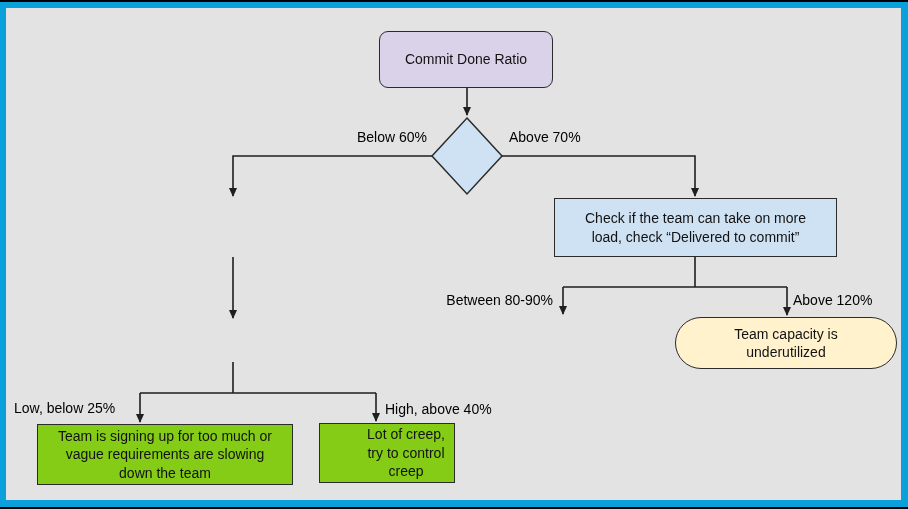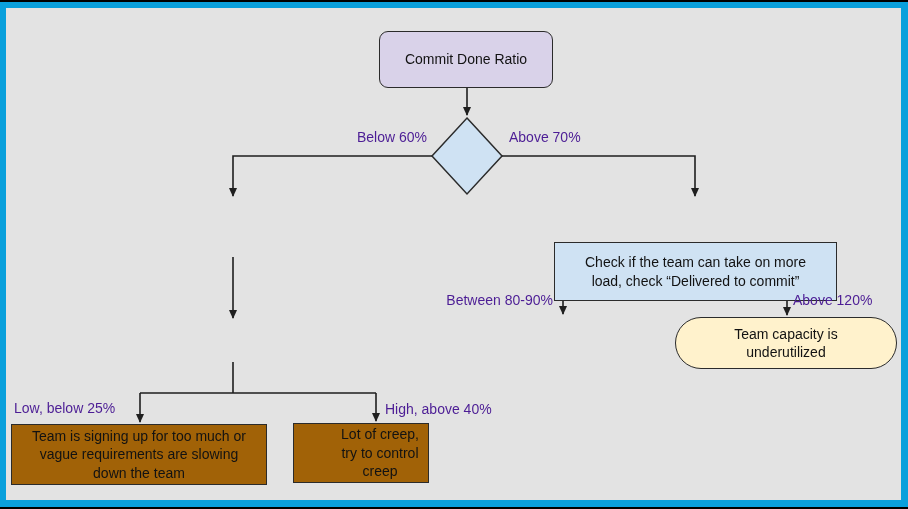--- a/index.html
+++ b/index.html
@@ -42,36 +42,36 @@
     justify-content: center;
     text-align: center;
     font-size: 14px;
     line-height: 1.32;
     color: #121212;
     border: 1.5px solid #2b2b2b;
   }
   .round { border-radius: 9px; }
   .fill-purple { background: #d9d2e9; }
   .fill-blue   { background: #cfe2f3; }
-  .fill-pink   { background: #a16207; }
+  .fill-pink   { background: #84cc16; margin-left: 26px; }
   .fill-green  { background: #d9ead3; }
   .fill-yellow { background: #fff2cc; }
   .elabel {
     position: absolute;
     z-index: 2;
     font-size: 14px;
-    color: #4c1d95;
+    color: #000000;
     white-space: nowrap;
   }
   .ta-r { text-align: right; }
 
   
   .n-start        { left: 379px; top: 31px;  width: 174px; height: 57px; }
   .n-problem      { left: 92px;  top: 198px; width: 283px; height: 59px; }
-  .n-check-load   { left: 554px; top: 198px; width: 283px; height: 59px; margin-top: 44px; }
+  .n-check-load   { left: 554px; top: 198px; width: 283px; height: 59px; }
   .n-check-creep  { left: 92px;  top: 320px; width: 281px; height: 42px; }
   .n-too-much     { left: 11px;  top: 424px; width: 256px; height: 61px; }
   .n-lot-creep    { left: 293px; top: 423px; width: 136px; height: 60px; padding-left: 38px; }
   .n-great        { left: 482px; top: 316px; width: 163px; height: 59px; }
   .n-underutil    { left: 675px; top: 317px; width: 222px; height: 52px; border-radius: 28px; }
 
   .w215 { max-width: 215px; }
   .w250 { max-width: 250px; }
   .w150 { max-width: 150px; }
   .w135 { max-width: 135px; }

